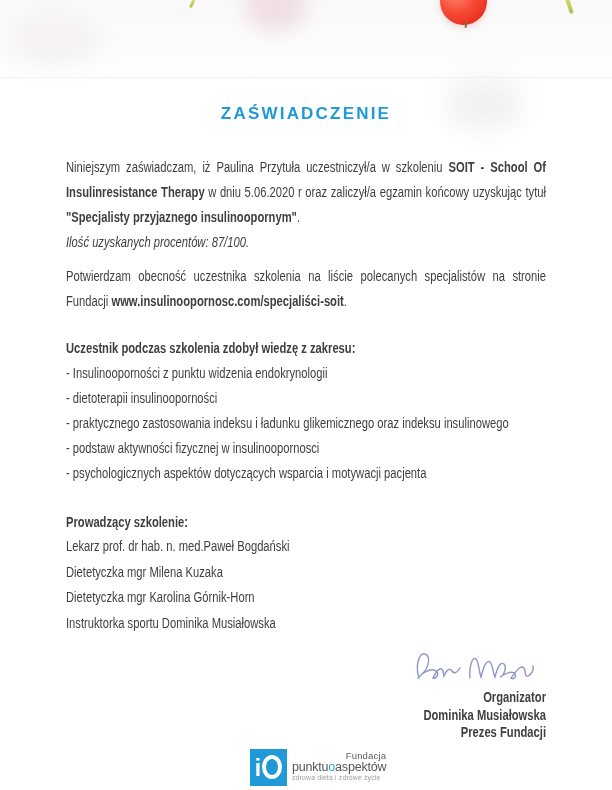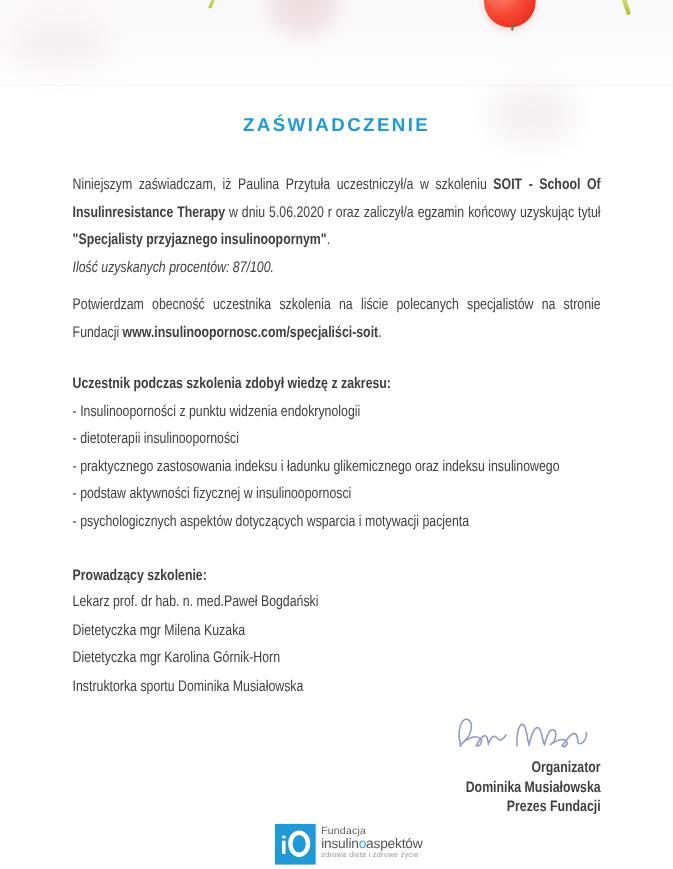--- a/index.html
+++ b/index.html
@@ -48,21 +48,21 @@
   .org-block p{margin:0;}
   
   .logo{position:absolute;left:250px;top:749px;display:flex;align-items:flex-start;}
   .logo-mark{width:37px;height:37px;background:#1f9ad6;display:flex;align-items:center;
     justify-content:center;flex:0 0 auto;}
   .logo-mark .li{color:#ffffff;font-weight:700;font-size:23px;line-height:23px;
     font-family:"Liberation Sans",sans-serif;margin-right:1px;margin-top:2px;}
   .logo-mark .lo{display:inline-block;width:12px;height:16px;border:4px solid #ffffff;
     border-radius:50%;margin-top:-2px;}
   .logo-text{margin-left:5px;padding-top:2px;}
-  .logo-line1{font-size:9.5px;color:#5d5d5d;line-height:10px;letter-spacing:0.2px;}
+  .logo-line1{font-size:9.5px;color:#5d5d5d;line-height:10px;letter-spacing:0.2px;text-align:right;}
   .logo-line2{font-size:12.5px;color:#555555;line-height:13px;letter-spacing:-0.2px;}
   .logo-line2 .accent{color:#2aa9e0;}
   .logo-line3{font-size:6.8px;color:#9a9a9a;line-height:8px;letter-spacing:0.2px;}
 </style>
 </head>
 <body>
 
 <div class="page">
 
   <div class="top-tint"></div>
@@ -120,18 +120,18 @@
     <p>Prezes Fundacji</p>
   </div>
 
   <div class="logo">
     <div class="logo-mark">
       <span class="li">i</span>
         <span class="lo"></span>
     </div>
     <div class="logo-text">
       <div class="logo-line1">Fundacja</div>
-      <div class="logo-line2"><span>insulin</span><span class="accent">o</span><span>aspektów</span></div>
+      <div class="logo-line2"><span>punktu</span><span class="accent">o</span><span>aspektów</span></div>
       <div class="logo-line3">zdrowa dieta i zdrowe życie</div>
     </div>
   </div>
 
 </div>
 
 </body></html>

